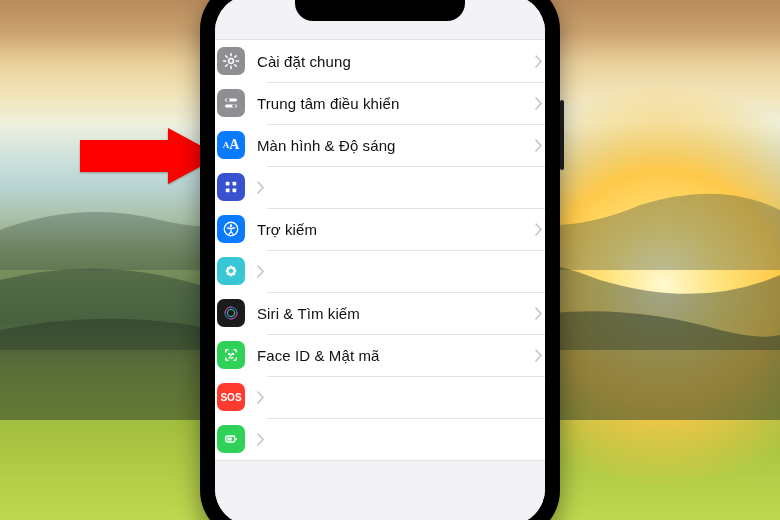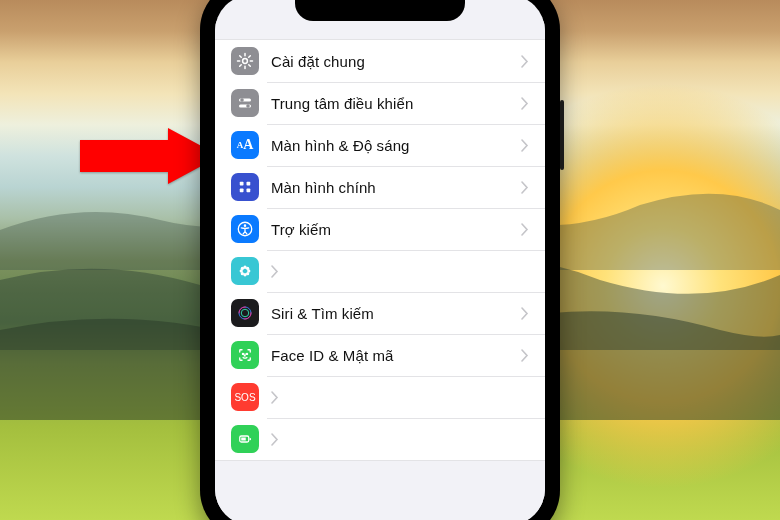--- a/index.html
+++ b/index.html
@@ -26,21 +26,21 @@
   .screen{position:absolute;inset:3px;background:#f2f2f7;border-radius:36px;overflow:hidden;}
   .notch{position:absolute;top:0;left:50%;transform:translateX(-50%);width:170px;height:26px;background:#000;
     border-bottom-left-radius:18px;border-bottom-right-radius:18px;z-index:20;}
   .sidebtn{position:absolute;right:-4px;width:4px;background:#1a1a1a;border-radius:2px;}
   .sb1{top:120px;height:70px;}
 
   
   .list{position:absolute;top:26px;left:0;right:0;bottom:0;background:#f2f2f7;overflow:hidden;}
   .group{background:#fff;margin:14px 0 24px 0;border-top:1px solid #e3e3e6;border-bottom:1px solid #e3e3e6;}
   .group:first-child{margin-top:0;}
-  .row{display:flex;align-items:center;height:42px;padding:0 16px;position:relative;cursor:pointer;}
+  .row{display:flex;align-items:center;height:42px;padding:0 2px;position:relative;cursor:pointer;}
   .row + .row::before{content:"";position:absolute;left:52px;right:0;top:0;height:1px;background:#e3e3e6;}
   .icon{width:28px;height:28px;border-radius:7px;flex:0 0 28px;margin-right:12px;display:flex;align-items:center;justify-content:center;}
   .icon svg{width:18px;height:18px;}
   .label{flex:1;font-size:15px;color:#111;letter-spacing:.1px;white-space:nowrap;overflow:hidden;text-overflow:ellipsis;}
   .chev{flex:0 0 auto;color:#c5c5c9;}
   .chev svg{width:8px;height:13px;display:block;}
 
   
   .arrow{position:absolute;left:80px;top:128px;width:140px;height:56px;pointer-events:none;}
   .arrow svg{width:100%;height:100%;filter:drop-shadow(0 1px 1px rgba(0,0,0,.3));}
@@ -129,21 +129,20 @@
 
             <div class="row">
               <span class="icon" style="background:#3851cf">
                 <svg viewBox="0 0 24 24">
                     <rect x="5" y="5" width="5" height="5" rx="1" fill="#fff"></rect>
                     <rect x="14" y="5" width="5" height="5" rx="1" fill="#fff"></rect>
                     <rect x="5" y="14" width="5" height="5" rx="1" fill="#fff"></rect>
                     <rect x="14" y="14" width="5" height="5" rx="1" fill="#fff"></rect>
                   </svg>
               </span>
-              <span class="label">Màn hình chính</span>
               <span class="chev">
                   <svg viewBox="0 0 8 13">
                     <path d="M1 1l5 5.5L1 12" fill="none" stroke="currentColor" stroke-width="1.6" stroke-linecap="round"></path>
                   </svg>
                 </span>
             </div>
 
             <div class="row">
               <span class="icon" style="background:#0a7aff">
                 <svg viewBox="0 0 24 24">
@@ -211,21 +210,21 @@
               </span>
               <span class="label">Face ID &amp; Mật mã</span>
               <span class="chev">
                   <svg viewBox="0 0 8 13">
                     <path d="M1 1l5 5.5L1 12" fill="none" stroke="currentColor" stroke-width="1.6" stroke-linecap="round"></path>
                   </svg>
                 </span>
             </div>
 
             <div class="row">
-              <span class="icon" style="background:#ff3b30;color:#fff;font-weight:400;font-size:10px">SOS</span>
+              <span class="icon" style="background:#ff3b30;color:#fff;font-weight:700;font-size:10px">SOS</span>
               <span class="chev">
                   <svg viewBox="0 0 8 13">
                     <path d="M1 1l5 5.5L1 12" fill="none" stroke="currentColor" stroke-width="1.6" stroke-linecap="round"></path>
                   </svg>
                 </span>
             </div>
 
 
             <div class="row">
               <span class="icon" style="background:#30d158">

